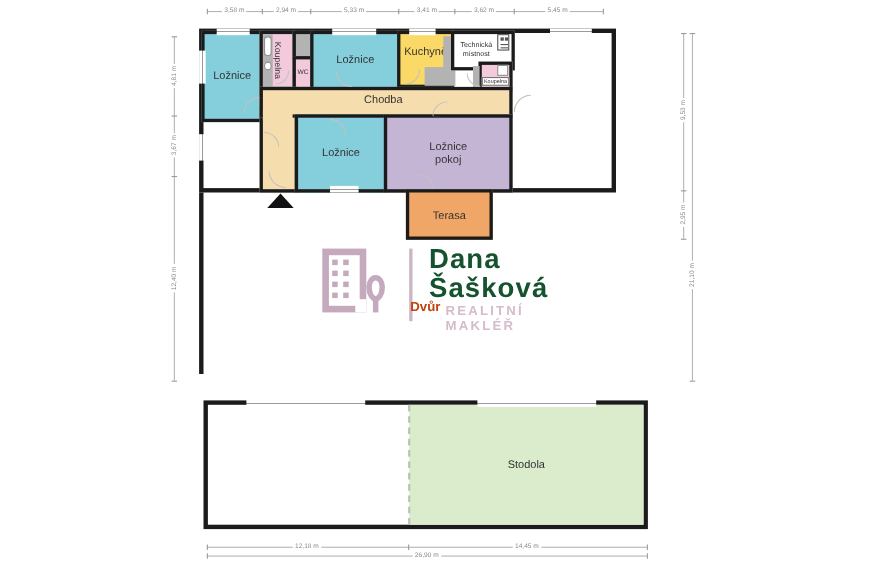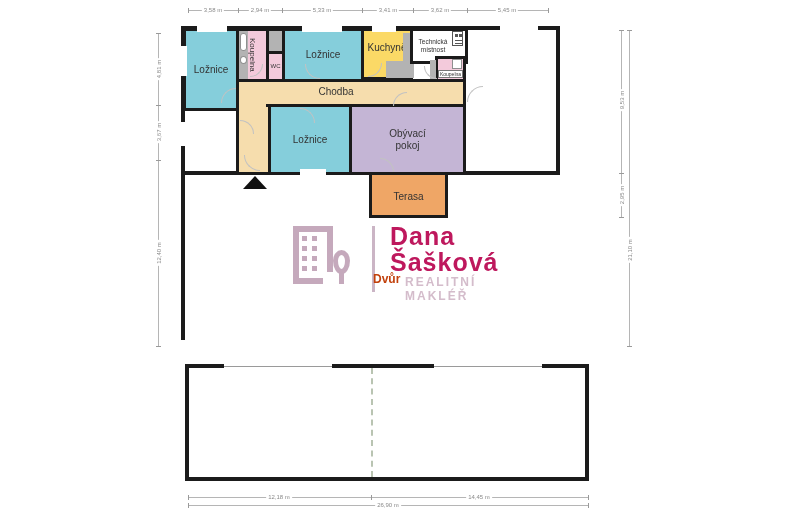--- a/index.html
+++ b/index.html
@@ -3,21 +3,21 @@
 <meta charset="utf-8">
 <style>
   html,body{margin:0;padding:0;background:#ffffff;}
   #stage{position:relative;width:800px;height:511px;background:#fff;overflow:hidden;
          font-family:"Liberation Sans","DejaVu Sans",sans-serif;}
   .room{position:absolute;box-sizing:border-box;border:3px solid #1b1b1b;
         display:flex;align-items:center;justify-content:center;text-align:center;
         color:#333;font-size:10px;line-height:1.2;}
   .nolabel{font-size:0;}
   .thinband{position:absolute;box-sizing:border-box;}
-  .wm{position:absolute;color:#be185d;font-weight:bold;letter-spacing:1px;}
+  .wm{position:absolute;color:#14532d;font-weight:bold;letter-spacing:1px;}
   .dimline{position:absolute;background:#b5b5b5;}
   .dimlabel{position:absolute;font-size:6px;color:#8a8a8a;background:#fff;
             padding:0 2px;white-space:nowrap;transform:translate(-50%,-50%);}
   .dimlabel.v{transform:translate(-50%,-50%) rotate(-90deg);}
   .tickv{position:absolute;width:1px;height:5px;background:#9a9a9a;}
   .tickh{position:absolute;width:5px;height:1px;background:#9a9a9a;}
   .arc{position:absolute;box-sizing:border-box;border-color:#c2c2c2;}
   .winh{position:absolute;height:6px;background:linear-gradient(to bottom,#fff 42%,#9a9a9a 42%,#9a9a9a 58%,#fff 58%);}
   .winv{position:absolute;width:6px;background:linear-gradient(to right,#fff 42%,#9a9a9a 42%,#9a9a9a 58%,#fff 58%);}
   .fix{position:absolute;box-sizing:border-box;}
@@ -71,28 +71,28 @@
   <div class="room" style="left:435px;top:56px;width:31px;height:27px;background:#f3cadb;">
     <span style="font-size:5px;background:#fff;border:1px solid #777;padding:0 1px;position:relative;top:4px;">Koupelna</span>
   </div>
   <div class="fix" style="left:452px;top:59px;width:10px;height:10px;background:#fff;border:1px solid #8f8f8f;"></div>
   <div class="fix" style="left:430px;top:60px;width:6px;height:20px;background:#b3b3b3;"></div>
 
 
   <div class="room nolabel" style="left:236px;top:79px;width:35px;height:96px;background:#f6ddad;"></div>
   <div class="room nolabel" style="left:236px;top:79px;width:230px;height:28px;background:#f6ddad;"></div>
   <div class="thinband" style="left:239px;top:101px;width:27px;height:8px;background:#f6ddad;"></div>
-  <span style="position:absolute;left:291px;top:86px;width:90px;text-align:center;font-size:10px;color:#333;">Chodba</span>
+  <span style="position:absolute;left:276px;top:86px;width:90px;text-align:right;font-size:10px;color:#333;">Chodba</span>
 
   <div class="room" style="left:268px;top:104px;width:84px;height:71px;background:#85cedb;">
     <span>Ložnice</span>
   </div>
 
   <div class="room" style="left:349px;top:104px;width:117px;height:71px;background:#c4b5d5;">
-    <span style="width:60px;">Obývací pokoj</span>
+    <span style="width:60px;">Ložnice pokoj</span>
   </div>
 
   <div class="room" style="left:369px;top:172px;width:79px;height:46px;background:#efa666;">
     <span style="position:relative;top:2px;">Terasa</span>
   </div>
 
   <div class="winh" style="left:197px;top:26px;width:30px;"></div>
   <div class="winh" style="left:302px;top:26px;width:40px;"></div>
   <div class="winh" style="left:372px;top:26px;width:24px;"></div>
   <div class="winh" style="left:500px;top:26px;width:38px;"></div>
@@ -133,20 +133,24 @@
     <div style="position:absolute;left:48px;top:28px;width:17px;height:24px;border:5px solid #c5a9bc;border-radius:50% 50% 50% 50%/45% 45% 55% 55%;box-sizing:border-box;"></div>
     <div style="position:absolute;left:54px;top:51px;width:5px;height:11px;background:#c5a9bc;"></div>
     <div style="position:absolute;left:87px;top:4px;width:3px;height:66px;background:#cbb5c5;"></div>
     <span class="wm" style="left:105px;top:0;font-size:25px;">Dana</span>
     <span class="wm" style="left:120px;top:53px;font-size:12px;letter-spacing:2px;color:#d4bccb;">REALITNÍ MAKLÉŘ</span>
     <span class="wm" style="left:105px;top:26px;font-size:25px;">Šašková</span>
   </div>
   <span style="position:absolute;left:373px;top:272px;font-size:12px;font-weight:bold;color:#c2410c;">Dvůr</span>
 
   <div class="room nolabel" style="left:185px;top:364px;width:404px;height:117px;border-width:4px;background:#fff;"></div>
+  <div style="position:absolute;left:372px;top:368px;width:213px;height:109px;background:#daeccb;
+              display:flex;align-items:center;justify-content:center;font-size:10px;color:#333;">
+    <span>Stodola</span>
+  </div>
   <div style="position:absolute;left:371px;top:368px;width:0;height:109px;border-left:2px dashed #b9c4b2;"></div>
   <div class="winh" style="left:224px;top:363px;width:108px;height:7px;"></div>
   <div class="winh" style="left:434px;top:363px;width:108px;height:7px;"></div>
 
   <div class="dimline" style="left:188px;top:10px;width:360px;height:1px;"></div>
   <div class="tickv" style="left:188px;top:8px;"></div>
   <div class="tickv" style="left:238px;top:8px;"></div>
   <div class="tickv" style="left:282px;top:8px;"></div>
   <div class="tickv" style="left:362px;top:8px;"></div>
   <div class="tickv" style="left:413px;top:8px;"></div>

